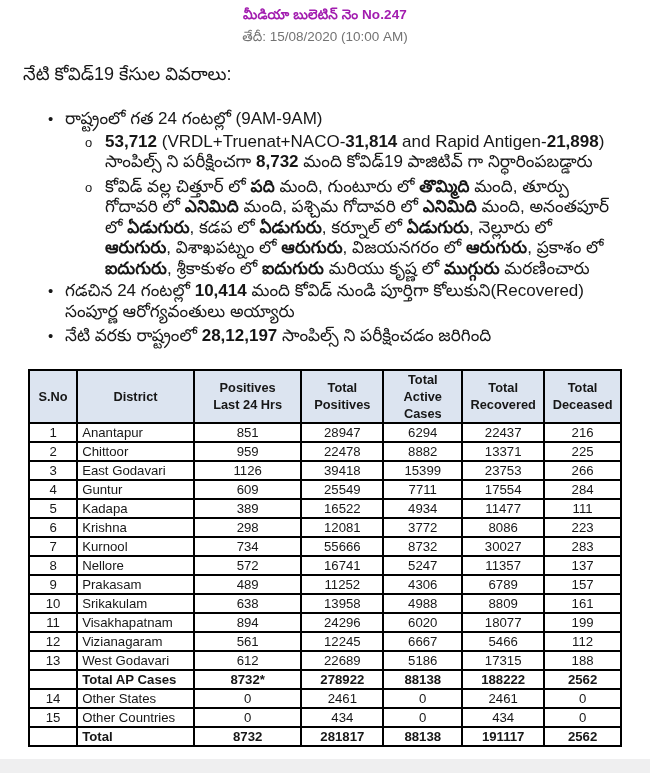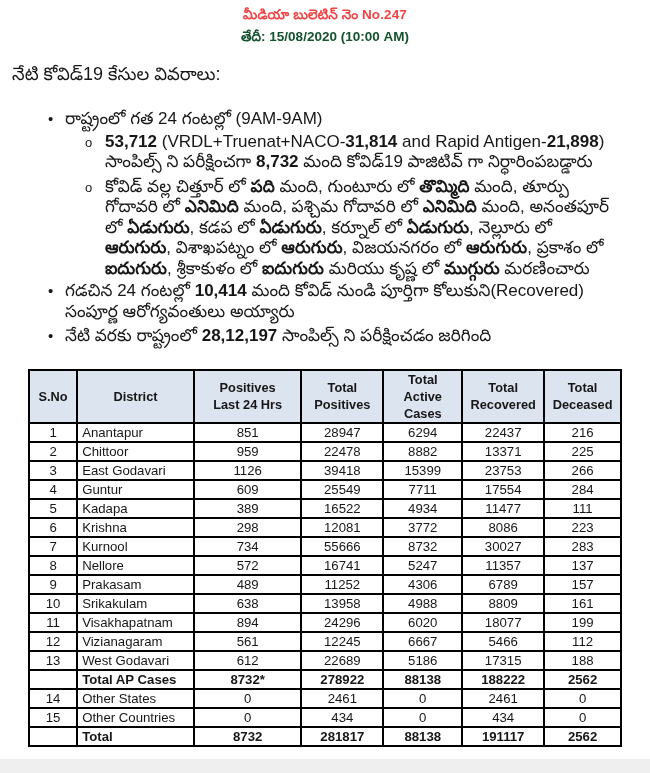--- a/index.html
+++ b/index.html
@@ -8,36 +8,36 @@
     background: #ffffff;
     font-family: "Liberation Sans", "DejaVu Sans", sans-serif;
     color: #171717;
     overflow: hidden;
   }
   .page { position: relative; width: 650px; height: 773px; }
 
   
   .doc-header { text-align: center; padding-top: 7px; }
   .doc-title {
-    color: #ef4444;
+    color: #a21caf;
     font-weight: bold;
     font-size: 13.5px;
     letter-spacing: 0.1px;
   }
   .doc-date {
-    color: #14532d;
-    font-weight: bold;
+    color: #737373;
+    font-weight: normal;
     font-size: 13.5px;
     margin-top: 3px;
   }
 
   
   .section-heading {
     font-size: 18px;
-    margin: 16px 0 0 12px;
+    margin: 16px 0 0 23px;
     font-weight: normal;
   }
 
   
   .bullets { margin: 20px 0 0 0; font-size: 17px; line-height: 20.5px; }
   .bullet-row { display: flex; margin: 0 28px 2px 48px; }
   .bullet-row .marker { width: 17px; flex: 0 0 17px; }
   .bullet-row .marker::before { content: "\2022"; font-size: 15px; }
   .sub-row { display: flex; margin: 1px 28px 2px 85px; }
   .sub-row .marker { width: 20px; flex: 0 0 20px; }

